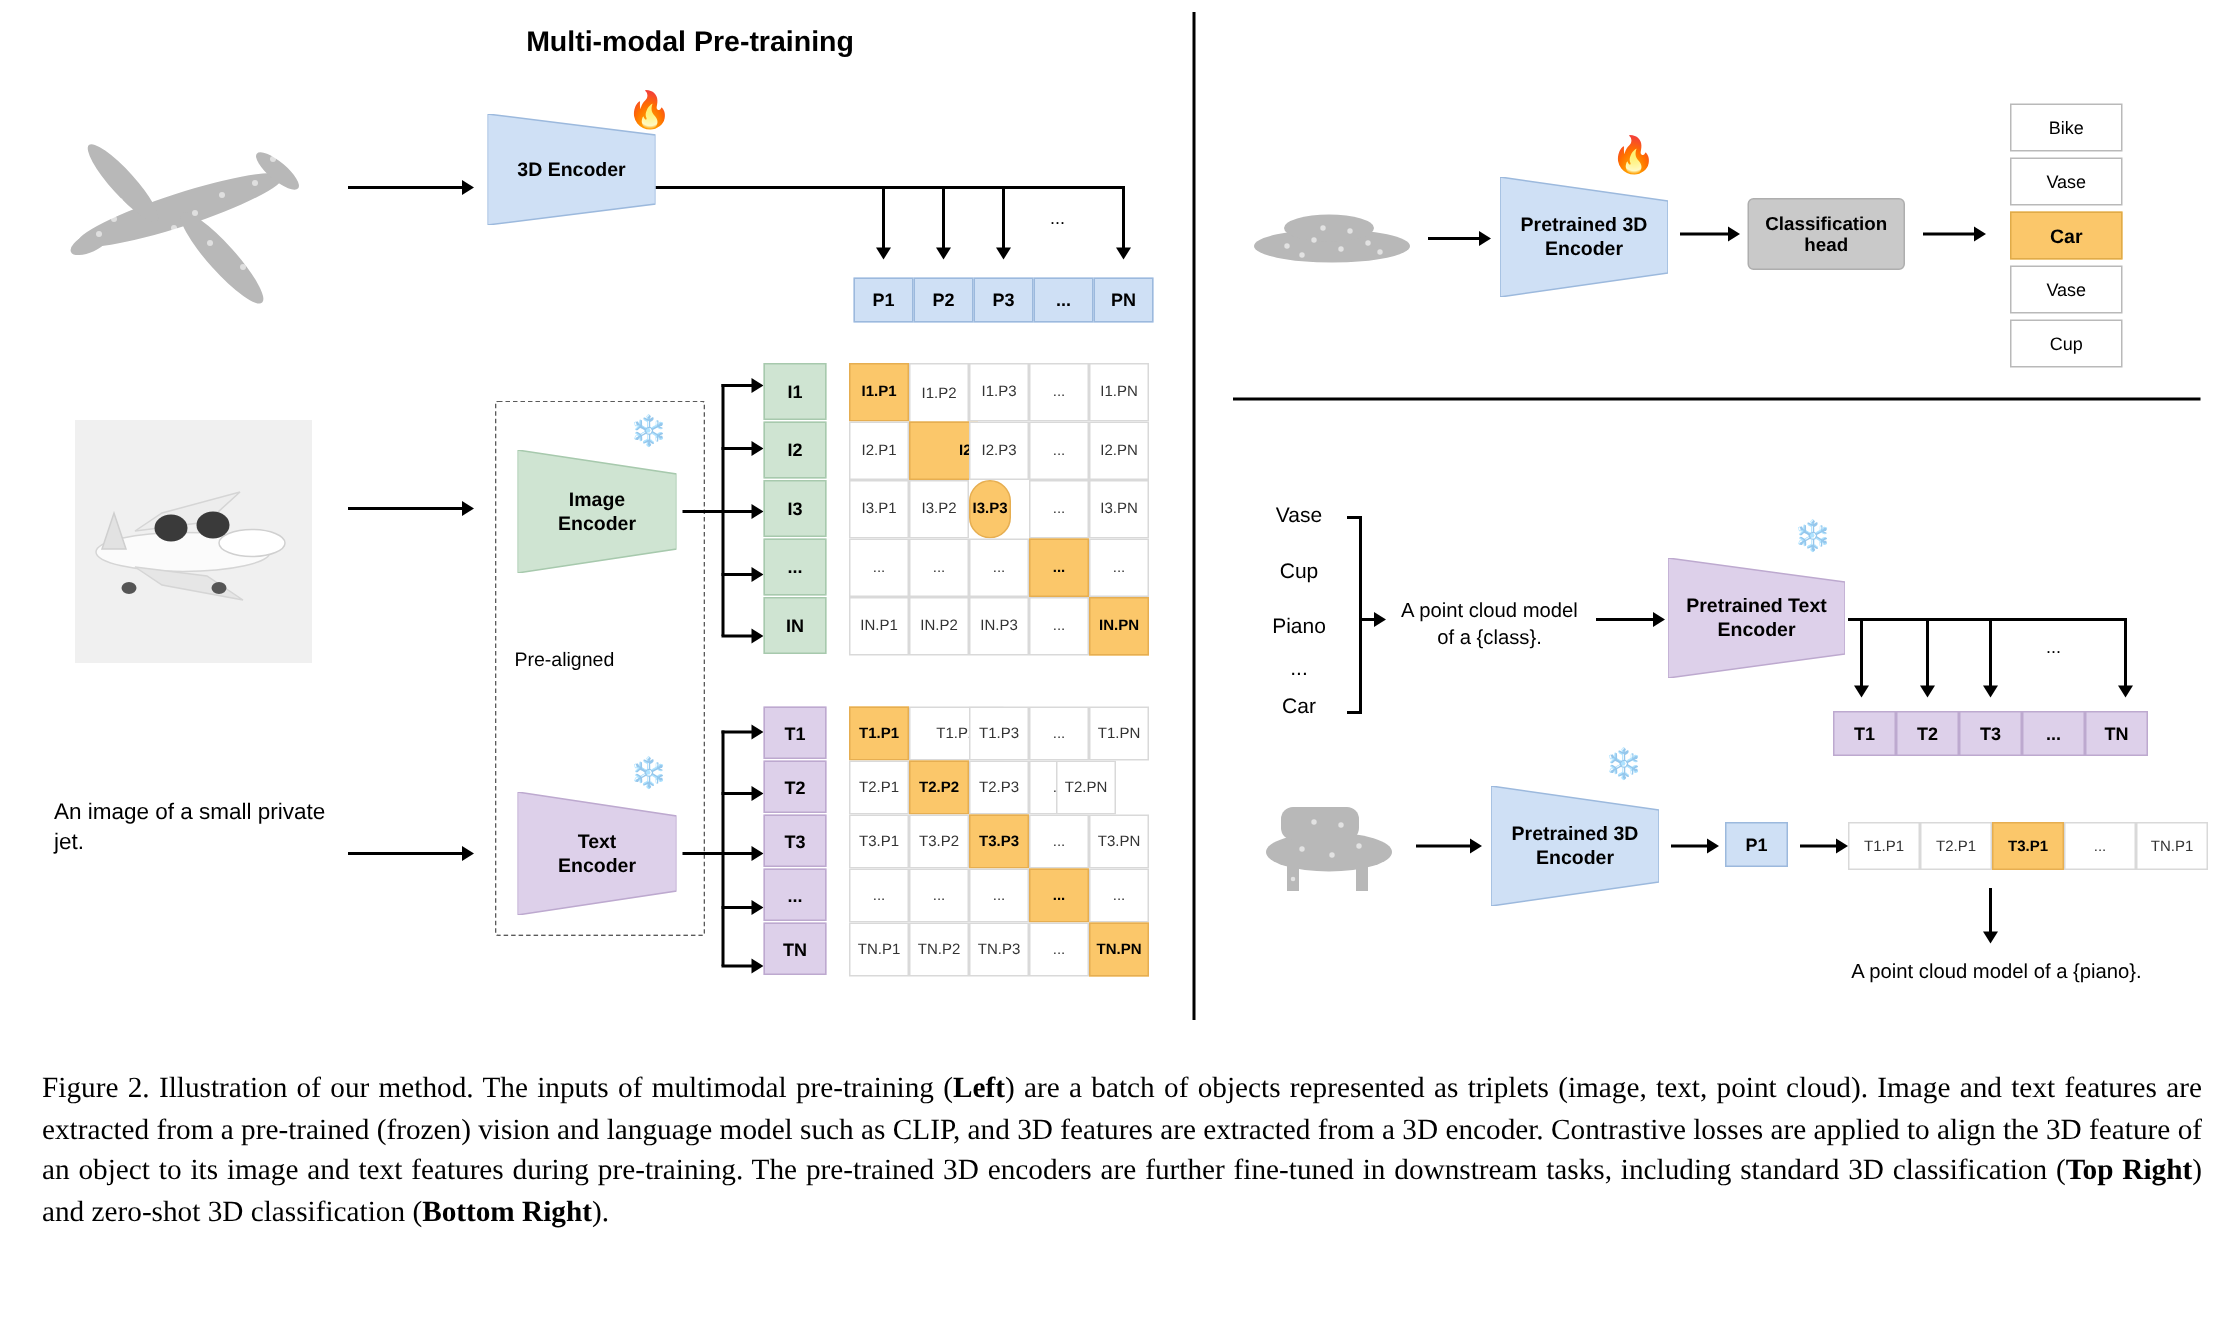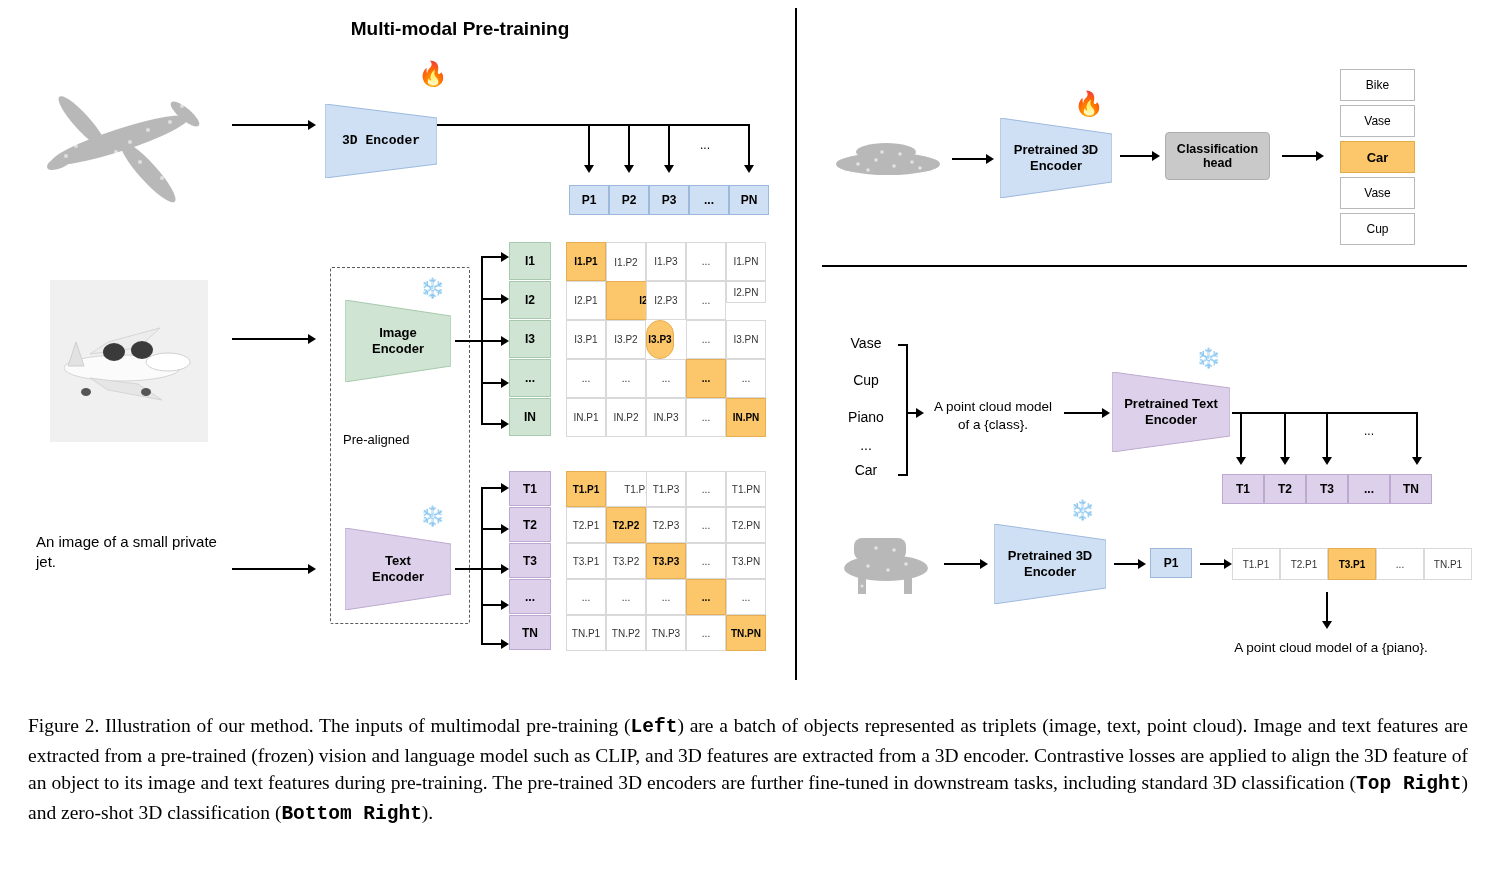--- a/index.html
+++ b/index.html
@@ -121,21 +121,21 @@
   .caption {
     position: absolute;
     left: 28px; top: 712px;
     width: 1440px;
     font-family: "Liberation Serif", serif;
     font-size: 19.5px;
     line-height: 1.42;
     text-align: justify;
     color: #000;
   }
-  .caption b { font-weight: bold; font-family: Liberation Mono, monospace; }
+  .caption b { font-weight: bold; }
 
   
   .pc { position: absolute; }
   .img-thumb {
     position: absolute;
     background: #efefef;
     overflow: hidden;
   }
 </style>
 </head>
@@ -171,21 +171,21 @@
         <circle cx="142" cy="126" r="2"></circle>
       <circle cx="104" cy="66" r="2"></circle>
         <circle cx="76" cy="110" r="2"></circle>
         <circle cx="162" cy="54" r="2"></circle>
     </g>
   </svg>
 
   <div class="arrow-line" style="left:232px; top:124px; width:78px; height:2px;"></div>
   <div class="arrow-head ah-right" style="left:308px; top:120px;"></div>
 
-  <div class="trap" style="left:325px; top:104px; width:112px; height:74px;font-family:Liberation Mono, monospace;">
+  <div class="trap" style="left:325px; top:76px; width:112px; height:74px;">
     <svg class="shape" viewBox="0 0 112 74" preserveAspectRatio="none">
       <polygon points="0,0 112,14 112,60 0,74" fill="#cfe0f5" stroke="#9cb9dd" stroke-width="1"></polygon>
     </svg>
     <span class="lbl">3D Encoder</span>
   </div>
   <div class="flame" style="left:418px; top:62px;">🔥</div>
 
   <div class="arrow-line" style="left:437px; top:124px; width:313px; height:2px;"></div>
   <div class="arrow-line" style="left:588px; top:124px; width:2px; height:44px;"></div>
   <div class="arrow-head ah-down" style="left:584px; top:165px;"></div>
@@ -266,21 +266,21 @@
   <div id="image-matrix">
       <div class="cell hl" style="left: 566px; top: 242px; width: 40px; height: 39px;">I1.P1</div>
       <div class="cell" style="left: 606px; top: 242px; width: 40px; height: 40px;">I1.P2</div>
       <div class="cell" style="left: 646px; top: 242px; width: 40px; height: 39px;">I1.P3</div>
       <div class="cell" style="left: 686px; top: 242px; width: 40px; height: 39px;">...</div>
       <div class="cell" style="left: 726px; top: 242px; width: 40px; height: 39px;">I1.PN</div>
       <div class="cell" style="left: 566px; top: 281px; width: 40px; height: 39px;">I2.P1</div>
       <div class="cell hl" style="left: 606px; top: 281px; width: 40px; height: 39px; padding-left: 44px;">I2.P2</div>
       <div class="cell" style="left: 646px; top: 281px; width: 40px; height: 39px;">I2.P3</div>
       <div class="cell" style="left: 686px; top: 281px; width: 40px; height: 39px;">...</div>
-      <div class="cell" style="left: 726px; top: 281px; width: 40px; height: 22px;">I2.PN</div>
+      <div class="cell" style="left: 726px; top: 281px; width: 40px; height: 39px;">I2.PN</div>
       <div class="cell" style="left: 566px; top: 320px; width: 40px; height: 39px;">I3.P1</div>
       <div class="cell" style="left: 606px; top: 320px; width: 40px; height: 39px;">I3.P2</div>
       <div class="cell hl" style="left: 646px; top: 320px; width: 28px; height: 39px; border-radius: 19px;">I3.P3</div>
       <div class="cell" style="left: 686px; top: 320px; width: 40px; height: 39px;">...</div>
       <div class="cell" style="left: 726px; top: 320px; width: 40px; height: 39px;">I3.PN</div>
       <div class="cell" style="left: 566px; top: 359px; width: 40px; height: 39px;">...</div>
       <div class="cell" style="left: 606px; top: 359px; width: 40px; height: 39px;">...</div>
       <div class="cell" style="left: 646px; top: 359px; width: 40px; height: 39px;">...</div>
       <div class="cell hl" style="left: 686px; top: 359px; width: 40px; height: 39px;">...</div>
       <div class="cell" style="left: 726px; top: 359px; width: 40px; height: 39px;">...</div>
@@ -313,21 +313,21 @@
   <div id="text-matrix">
       <div class="cell hl" style="left: 566px; top: 471px; width: 40px; height: 36px;">T1.P1</div>
       <div class="cell" style="left: 606px; top: 471px; width: 63px; height: 36px;">T1.P2</div>
       <div class="cell" style="left: 646px; top: 471px; width: 40px; height: 36px;">T1.P3</div>
       <div class="cell" style="left: 686px; top: 471px; width: 40px; height: 36px;">...</div>
       <div class="cell" style="left: 726px; top: 471px; width: 40px; height: 36px;">T1.PN</div>
       <div class="cell" style="left: 566px; top: 507px; width: 40px; height: 36px;">T2.P1</div>
       <div class="cell hl" style="left: 606px; top: 507px; width: 40px; height: 36px;">T2.P2</div>
       <div class="cell" style="left: 646px; top: 507px; width: 40px; height: 36px;">T2.P3</div>
       <div class="cell" style="left: 686px; top: 507px; width: 40px; height: 36px;">...</div>
-      <div class="cell" style="left: 726px; top: 507px; width: 40px; height: 36px;">T2.PN</div>
+      <div class="cell" style="left: 704px; top: 507px; width: 40px; height: 36px;">T2.PN</div>
       <div class="cell" style="left: 566px; top: 543px; width: 40px; height: 36px;">T3.P1</div>
       <div class="cell" style="left: 606px; top: 543px; width: 40px; height: 36px;">T3.P2</div>
       <div class="cell hl" style="left: 646px; top: 543px; width: 40px; height: 36px;">T3.P3</div>
       <div class="cell" style="left: 686px; top: 543px; width: 40px; height: 36px;">...</div>
       <div class="cell" style="left: 726px; top: 543px; width: 40px; height: 36px;">T3.PN</div>
       <div class="cell" style="left: 566px; top: 579px; width: 40px; height: 36px;">...</div>
       <div class="cell" style="left: 606px; top: 579px; width: 40px; height: 36px;">...</div>
       <div class="cell" style="left: 646px; top: 579px; width: 40px; height: 36px;">...</div>
       <div class="cell hl" style="left: 686px; top: 579px; width: 40px; height: 36px;">...</div>
       <div class="cell" style="left: 726px; top: 579px; width: 40px; height: 36px;">...</div>

